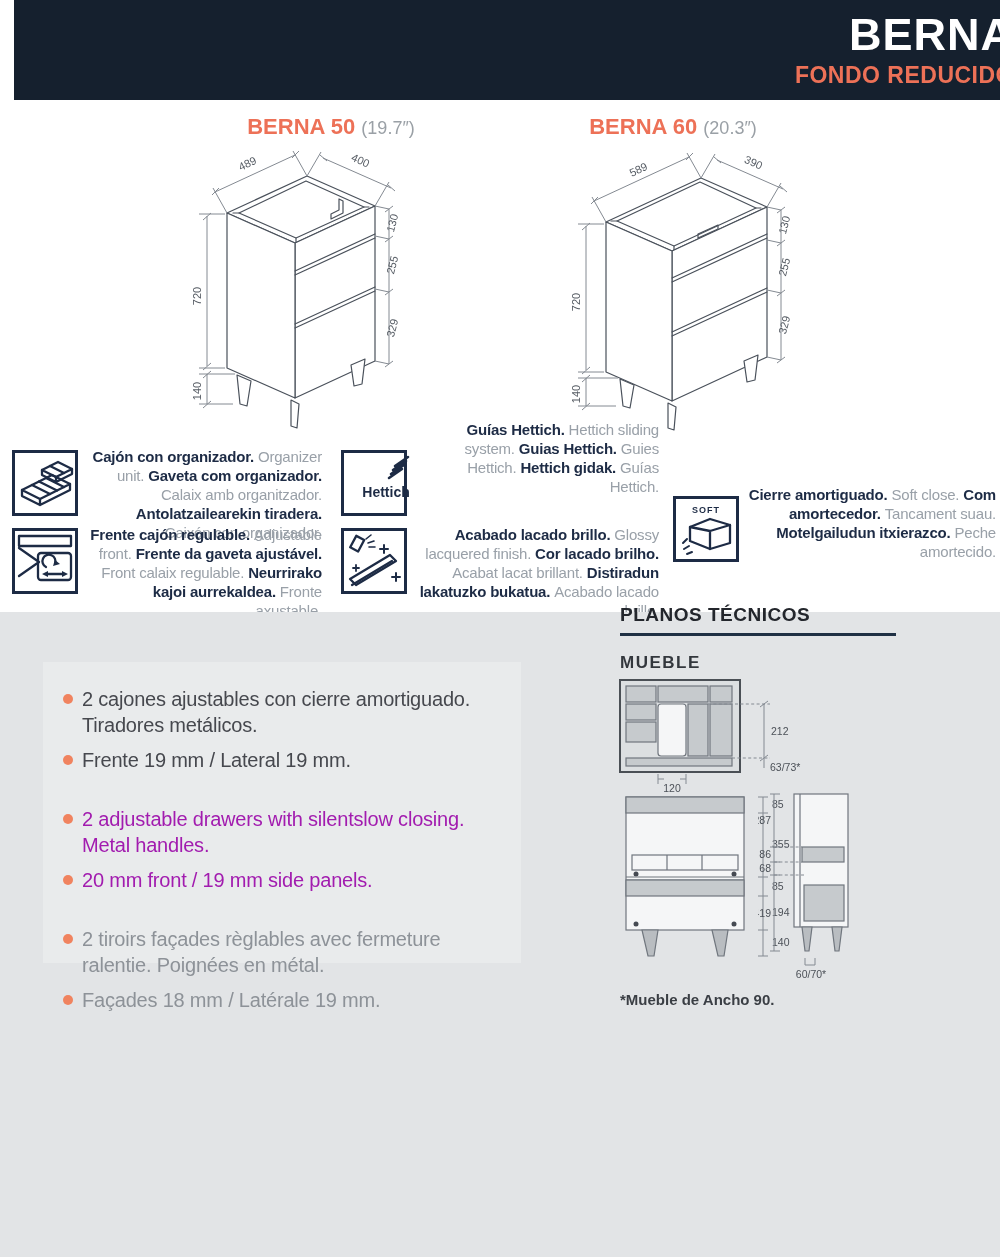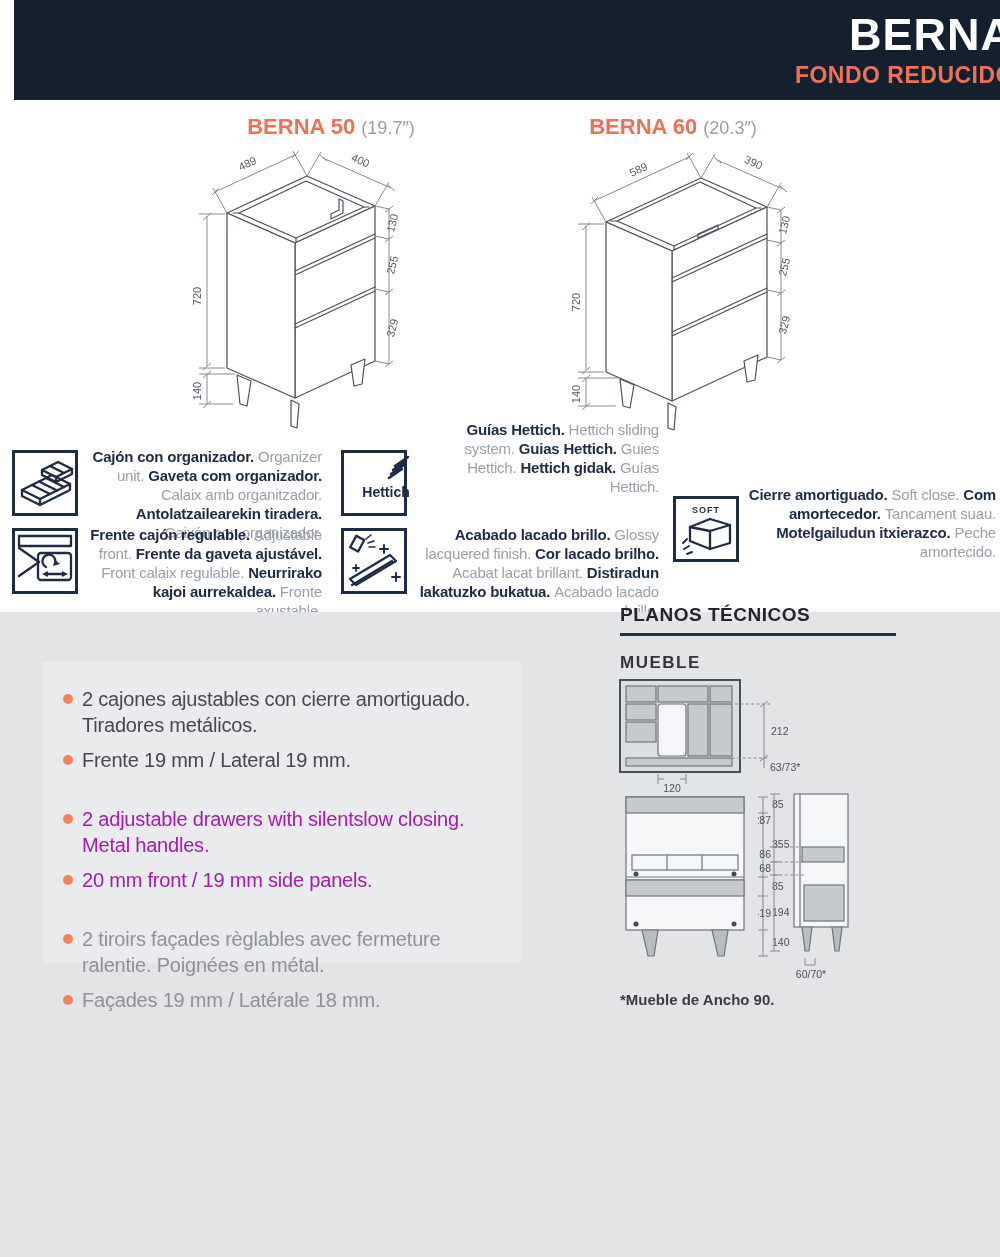--- a/index.html
+++ b/index.html
@@ -224,21 +224,21 @@
           <span class="spec-text">20 mm front / 19 mm side panels.</span>
         </div>
         <div class="spec-gap"></div>
         <div class="spec-item tone-2">
           <span class="dot"></span>
           <span class="spec-text">2 tiroirs façades règlables avec fermeture
 ralentie. Poignées en métal.</span>
         </div>
         <div class="spec-item tone-2">
           <span class="dot"></span>
-          <span class="spec-text">Façades 19 mm / Latérale 18 mm.</span>
+          <span class="spec-text">Façades 18 mm / Latérale 19 mm.</span>
         </div>
       </div>
   </div>
 
   <div class="abs planos-title">PLANOS TÉCNICOS</div>
   <div class="abs planos-rule"></div>
   <div class="abs mueble-label">MUEBLE</div>
 
   <svg class="abs" style="left:618px;top:678px;" width="210" height="125" viewBox="0 0 210 125">
     <rect x="2" y="2" width="120" height="92" fill="#dcdfe1" stroke="#4a4f55" stroke-width="2"></rect>

